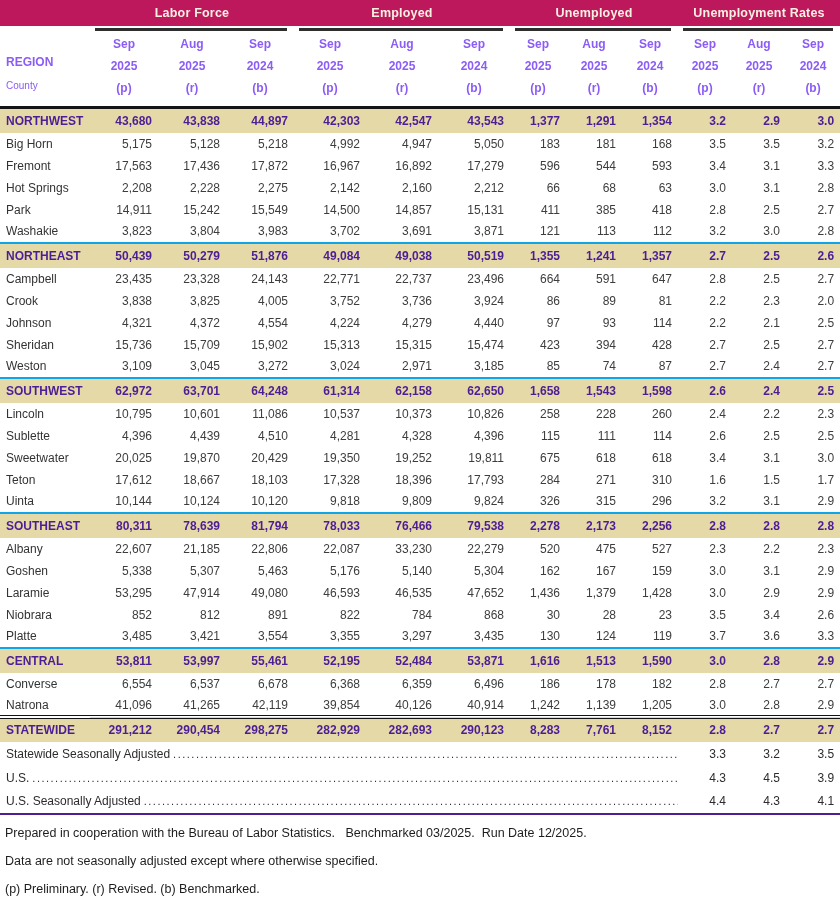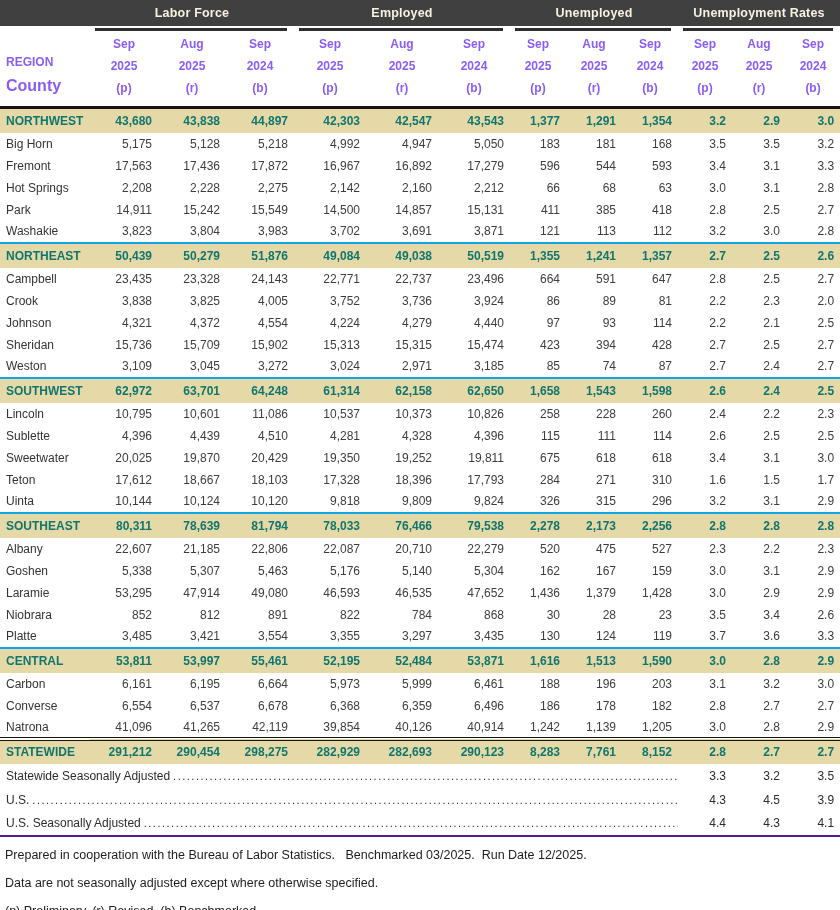--- a/index.html
+++ b/index.html
@@ -14,21 +14,21 @@
   .page { width: 840px; }
 
   table.lf-table {
     width: 840px;
     border-collapse: collapse;
     table-layout: fixed;
   }
 
   
   tr.band-row th {
-    background: #404040;
+    background: #be185d;
     color: #f7f1e1;
     font-weight: bold;
     font-size: 12.5px;
     height: 26px;
     text-align: center;
     padding: 0;
     letter-spacing: 0.2px;
   }
 
   
@@ -42,34 +42,34 @@
     color: #8b5cf6;
     padding: 0 0 7px 0;
     border-bottom: 3px solid #141414;
     text-align: center;
     font-weight: bold;
     background: #ffffff;
   }
   tr.subhead-row th.corner { text-align: left; padding-left: 6px; }
   .subline { line-height: 22px; height: 22px; }
   .corner-line1 { line-height: 22px; height: 22px; font-weight: bold; }
-  .corner-line2 { line-height: 26px; height: 26px; font-weight: bold; font-size: 16px; }
+  .corner-line2 { line-height: 26px; height: 26px; font-weight: normal; font-size: 10px; }
 
   
   tbody td { font-size: 12px; padding: 0; }
   td.rowlabel { text-align: left; padding-left: 6px; overflow: hidden; white-space: nowrap; }
   td.num { text-align: right; padding-right: 6px; }
 
   tr.county-row { height: 22px; color: #3d3d3d; background: #ffffff; }
   tr.county-row td.rowlabel { color: #333333; }
 
   tr.region-row {
     height: 25px;
     background: #e6d9a8;
-    color: #0f766e;
+    color: #4c1d95;
     font-weight: bold;
   }
   tr.region-row.sep td { border-top: 2px solid #0ea5e9; }
   tr.statewide-row td { border-top: 4px double #141414; }
 
   
   tr.leader-row { height: 24px; }
   tr.leader-row td { font-size: 12px; color: #2c2c2c; }
   tr.leader-row.last td { border-bottom: 2px solid #4c1d95; }
   .leader-flex { display: flex; align-items: baseline; padding-left: 6px; }
@@ -490,21 +490,21 @@
           <td class="num rate">2.8</td>
           <td class="num rate">2.8</td>
           <td class="num rate">2.8</td>
         </tr>
         <tr class="county-row">
           <td class="rowlabel">Albany</td>
           <td class="num">22,607</td>
           <td class="num">21,185</td>
           <td class="num">22,806</td>
           <td class="num">22,087</td>
-          <td class="num">20,710</td>
+          <td class="num">33,230</td>
           <td class="num">22,279</td>
           <td class="num">520</td>
           <td class="num">475</td>
           <td class="num">527</td>
           <td class="num rate">2.3</td>
           <td class="num rate">2.2</td>
           <td class="num rate">2.3</td>
         </tr>
         <tr class="county-row">
           <td class="rowlabel">Goshen</td>
@@ -575,35 +575,20 @@
           <td class="num">52,484</td>
           <td class="num">53,871</td>
           <td class="num">1,616</td>
           <td class="num">1,513</td>
           <td class="num">1,590</td>
           <td class="num rate">3.0</td>
           <td class="num rate">2.8</td>
           <td class="num rate">2.9</td>
         </tr>
         <tr class="county-row">
-          <td class="rowlabel">Carbon</td>
-          <td class="num">6,161</td>
-          <td class="num">6,195</td>
-          <td class="num">6,664</td>
-          <td class="num">5,973</td>
-          <td class="num">5,999</td>
-          <td class="num">6,461</td>
-          <td class="num">188</td>
-          <td class="num">196</td>
-          <td class="num">203</td>
-          <td class="num rate">3.1</td>
-          <td class="num rate">3.2</td>
-          <td class="num rate">3.0</td>
-        </tr>
-        <tr class="county-row">
           <td class="rowlabel">Converse</td>
           <td class="num">6,554</td>
           <td class="num">6,537</td>
           <td class="num">6,678</td>
           <td class="num">6,368</td>
           <td class="num">6,359</td>
           <td class="num">6,496</td>
           <td class="num">186</td>
           <td class="num">178</td>
           <td class="num">182</td>

